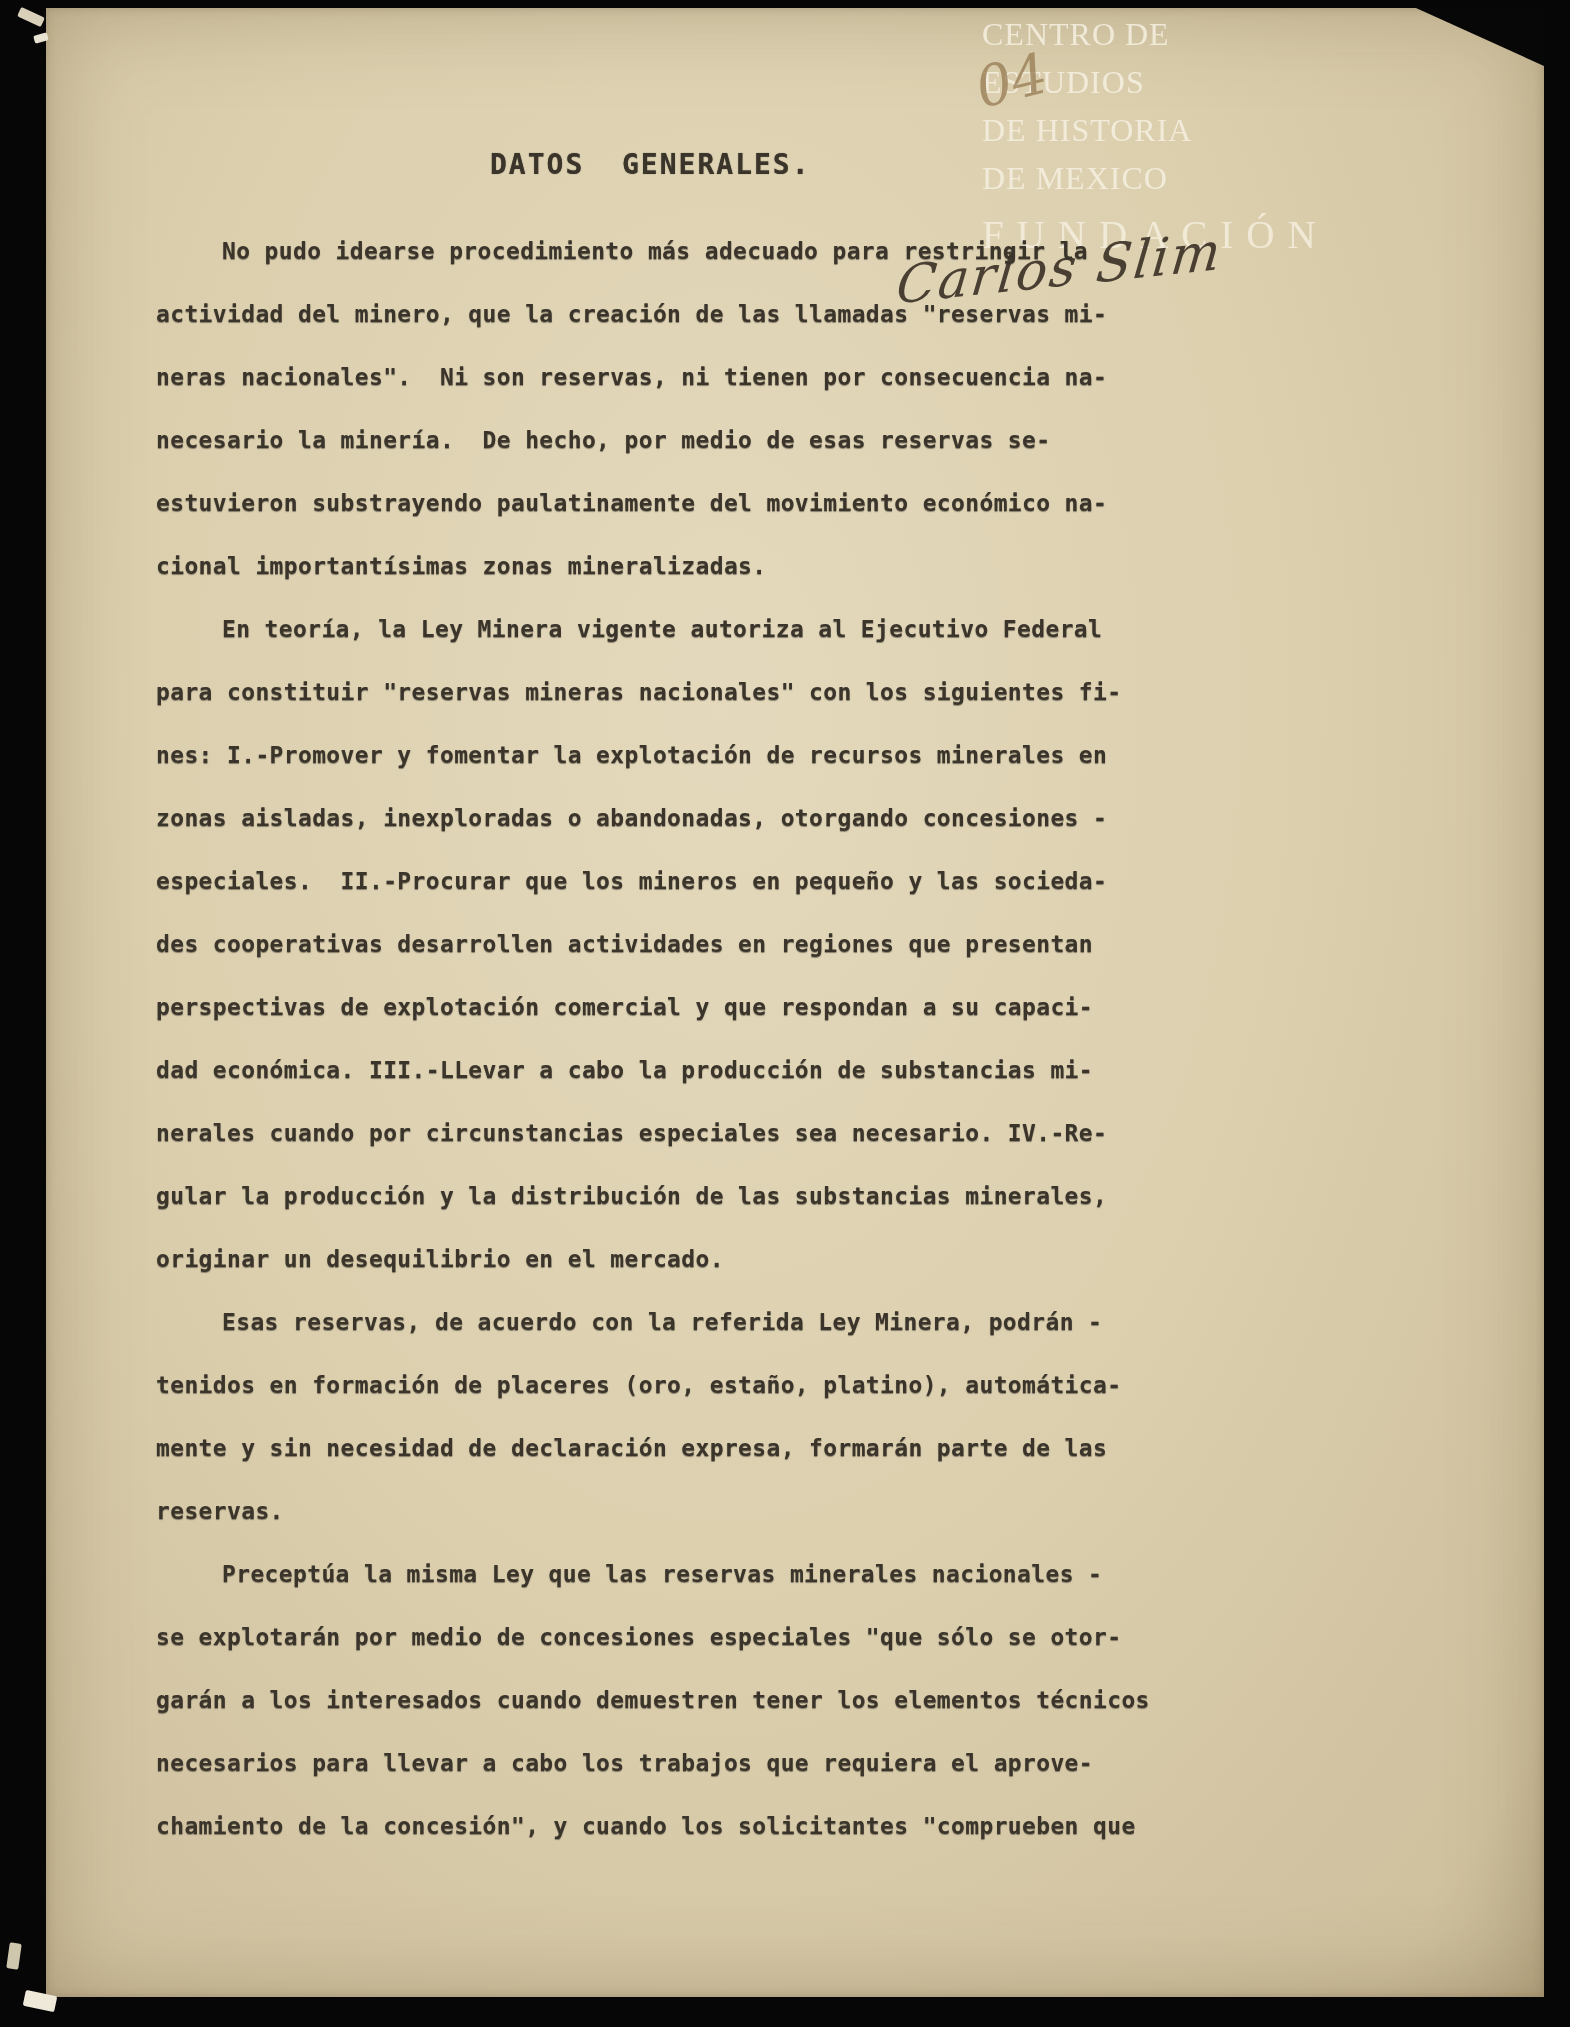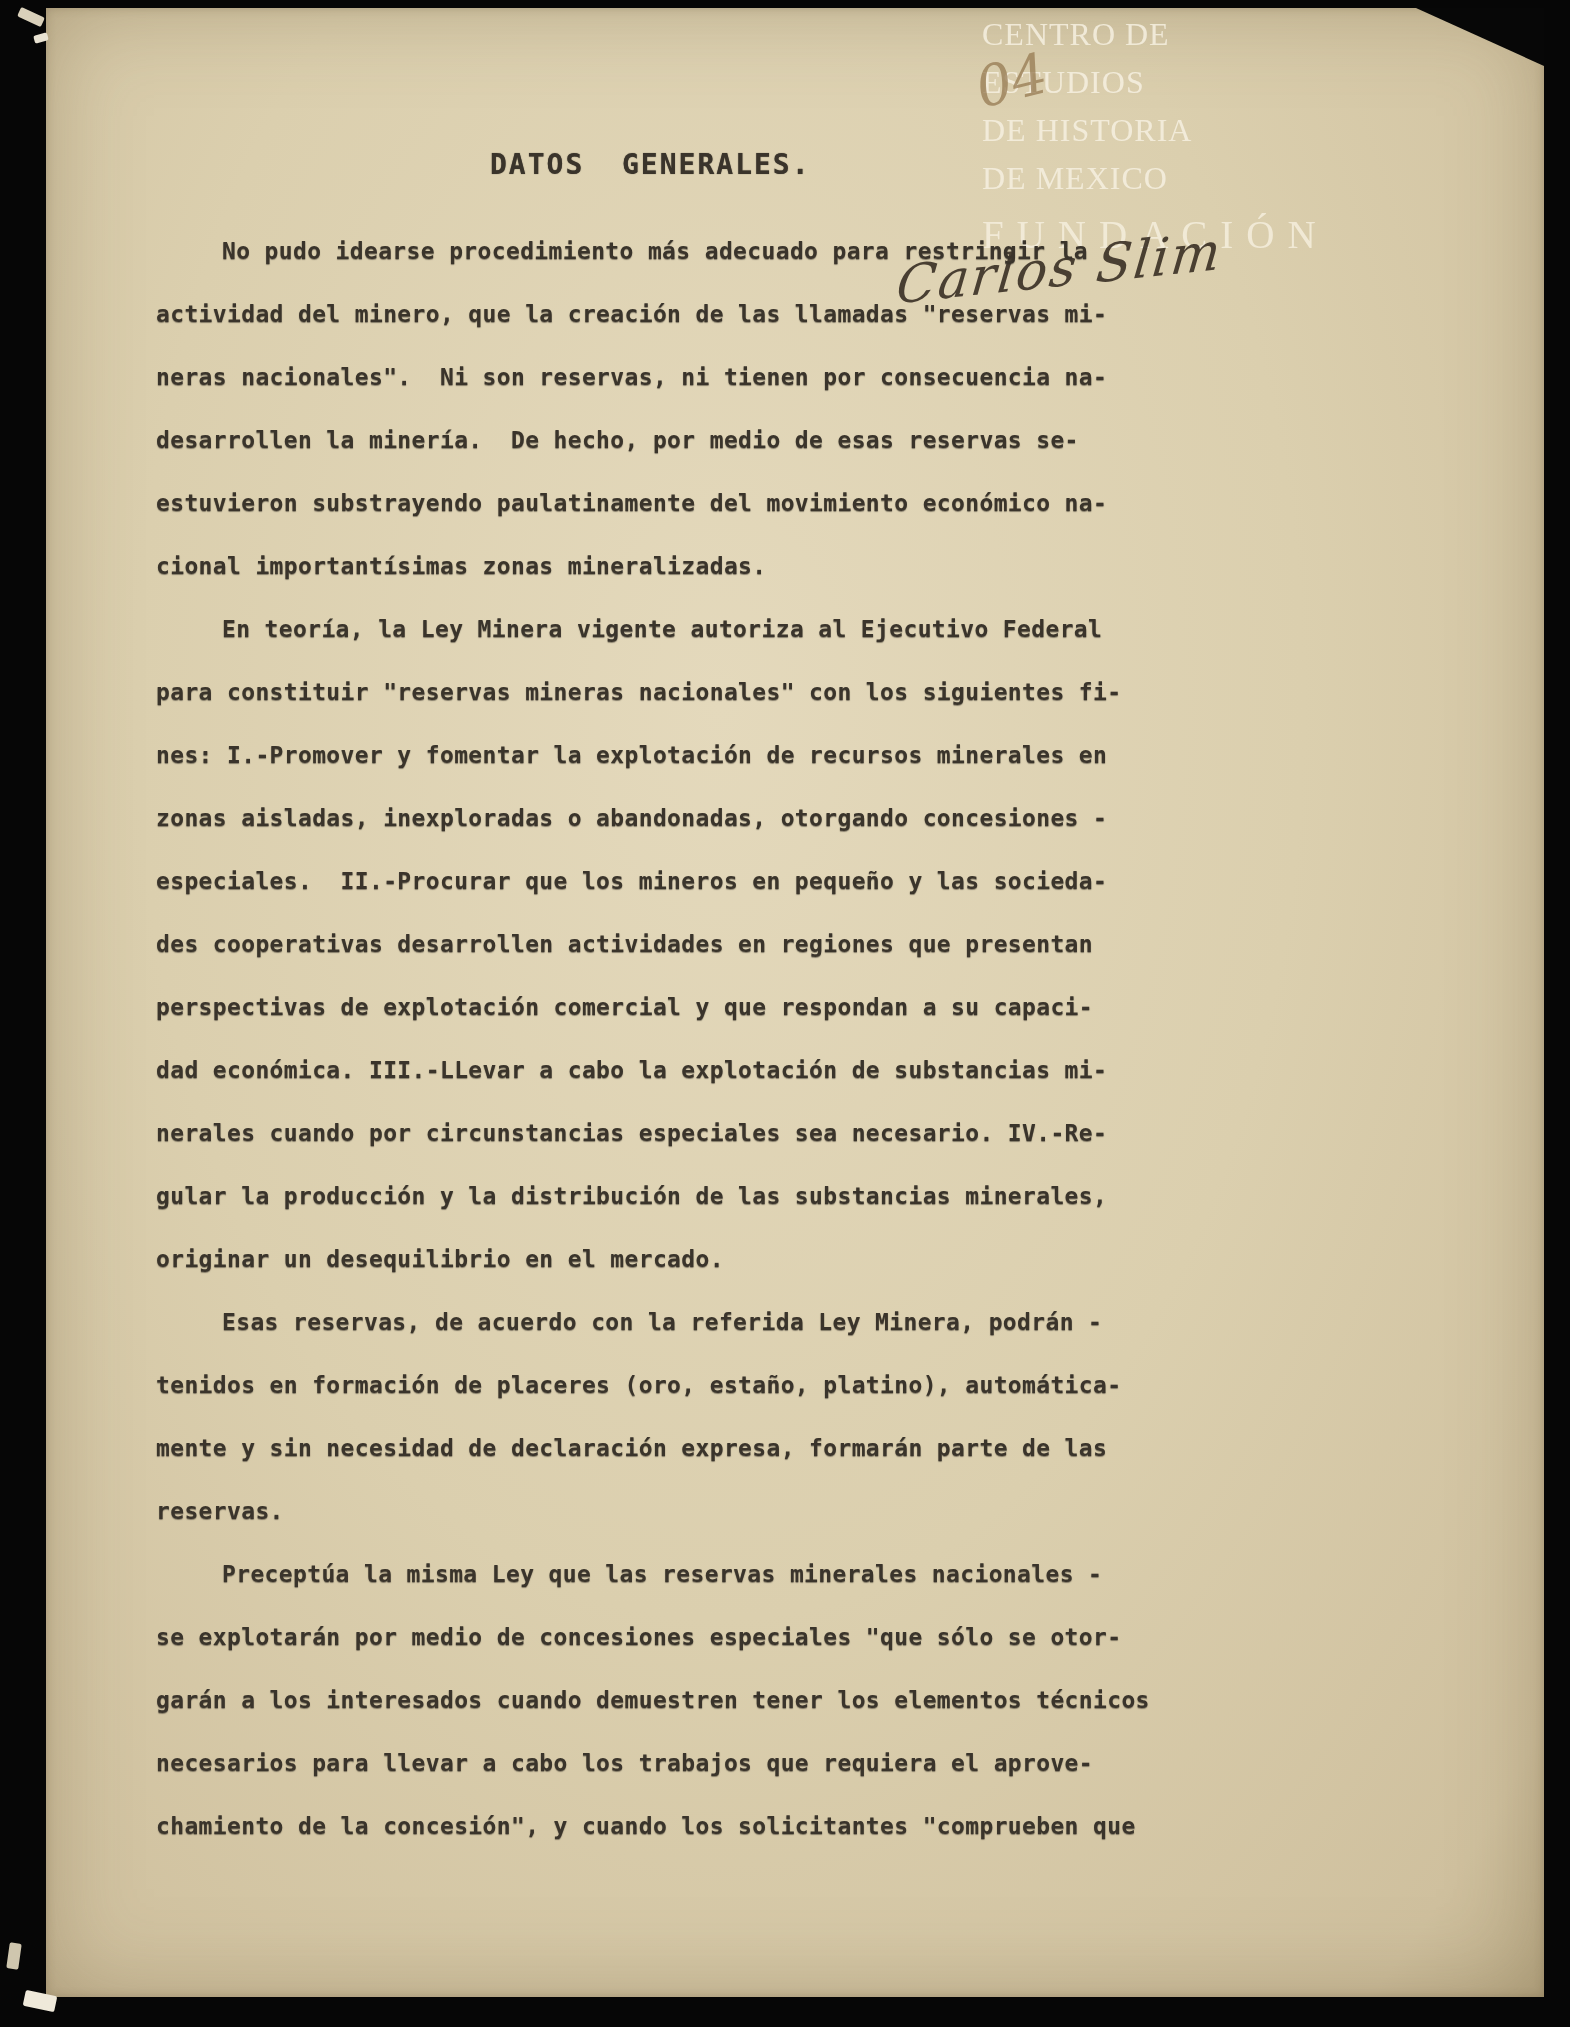--- a/index.html
+++ b/index.html
@@ -85,31 +85,31 @@
     <div class="pencil-mark">04</div>
 
     <div class="signature">Carlos Slim</div>
 
     <div class="title">DATOS  GENERALES.</div>
 
     <div class="body-text" id="body-text">
         <div class="line indent">No pudo idearse procedimiento más adecuado para restringir la</div>
         <div class="line">actividad del minero, que la creación de las llamadas "reservas mi-</div>
         <div class="line">neras nacionales".  Ni son reservas, ni tienen por consecuencia na-</div>
-        <div class="line">desarrollen la minería.  De hecho, por medio de esas reservas se-</div>
+        <div class="line">necesario la minería.  De hecho, por medio de esas reservas se-</div>
         <div class="line">estuvieron substrayendo paulatinamente del movimiento económico na-</div>
         <div class="line">cional importantísimas zonas mineralizadas.</div>
         <div class="line indent">En teoría, la Ley Minera vigente autoriza al Ejecutivo Federal</div>
         <div class="line">para constituir "reservas mineras nacionales" con los siguientes fi-</div>
         <div class="line">nes: I.-Promover y fomentar la explotación de recursos minerales en</div>
         <div class="line">zonas aisladas, inexploradas o abandonadas, otorgando concesiones -</div>
         <div class="line">especiales.  II.-Procurar que los mineros en pequeño y las socieda-</div>
         <div class="line">des cooperativas desarrollen actividades en regiones que presentan</div>
         <div class="line">perspectivas de explotación comercial y que respondan a su capaci-</div>
-        <div class="line">dad económica. III.-LLevar a cabo la explotación de substancias mi-</div>
+        <div class="line">dad económica. III.-LLevar a cabo la producción de substancias mi-</div>
         <div class="line">nerales cuando por circunstancias especiales sea necesario. IV.-Re-</div>
         <div class="line">gular la producción y la distribución de las substancias minerales,</div>
         <div class="line">originar un desequilibrio en el mercado.</div>
         <div class="line indent">Esas reservas, de acuerdo con la referida Ley Minera, podrán -</div>
         <div class="line">tenidos en formación de placeres (oro, estaño, platino), automática-</div>
         <div class="line">mente y sin necesidad de declaración expresa, formarán parte de las</div>
         <div class="line">reservas.</div>
         <div class="line indent">Preceptúa la misma Ley que las reservas minerales nacionales -</div>
         <div class="line">se explotarán por medio de concesiones especiales "que sólo se otor-</div>
         <div class="line">garán a los interesados cuando demuestren tener los elementos técnicos</div>

